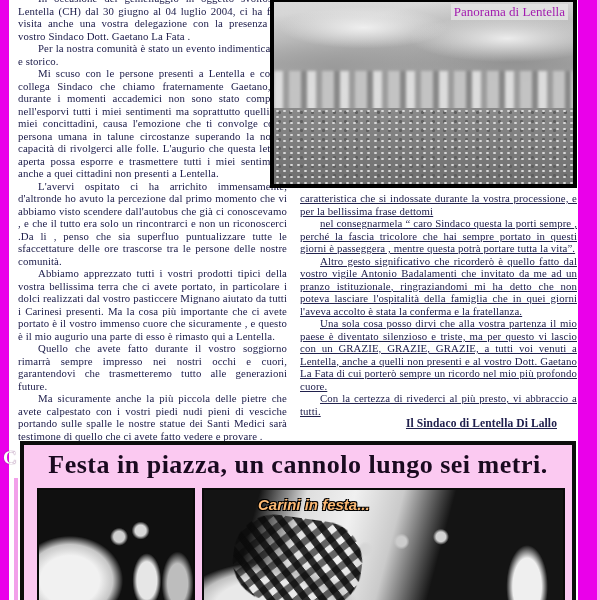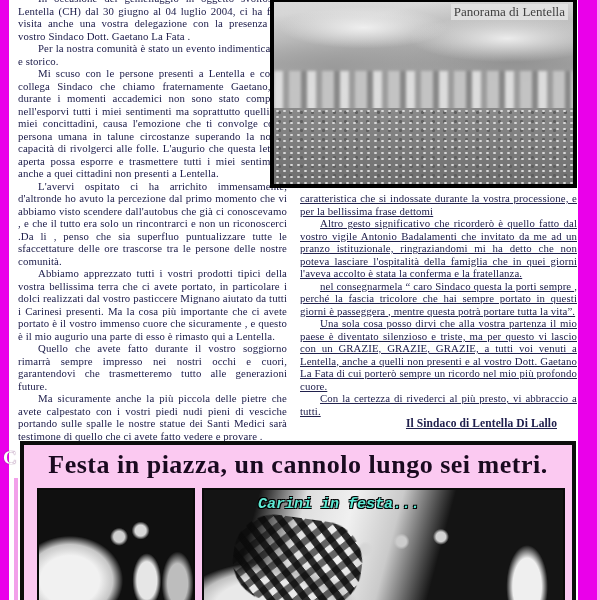--- a/index.html
+++ b/index.html
@@ -55,21 +55,21 @@
   .panorama-brush {
     position:absolute; left:0; top:58%; width:100%; height:42%;
     background:
       radial-gradient(#d8d8d8 1px, rgba(0,0,0,0) 1.6px),
       radial-gradient(#5f5f5f 1.4px, rgba(0,0,0,0) 2px),
       linear-gradient(#8a8a8a, #6e6e6e);
     background-size:7px 6px, 11px 9px, 100% 100%;
     filter:blur(.4px);
   }
   .panorama-caption {
-    position:absolute; right:5px; top:2px; font-size:13px; color:#404040;
+    position:absolute; right:5px; top:2px; font-size:13px; color:#a21caf;
     background:rgba(228,228,228,.85); padding:0 3px; z-index:3;
   }
   
   .banner {
     position:absolute; left:20px; top:441px; width:556px; height:200px;
     border:4px solid #0d0d0d; box-sizing:border-box; background:#fbc9f1;
   }
   .banner-title {
     margin:0; padding-top:5px; text-align:center;
     font-size:26px; font-weight:bold; color:#1a0a20; letter-spacing:.5px;
@@ -103,21 +103,21 @@
       #141414;
     filter:blur(.4px);
   }
   .bphoto-right-checker {
     position:absolute; left:8%; top:18%; width:36%; height:55%;
     background:repeating-linear-gradient(45deg, rgba(10,10,10,.85) 0 7px, rgba(0,0,0,0) 7px 14px),
                repeating-linear-gradient(-45deg, rgba(10,10,10,.6) 0 7px, rgba(0,0,0,0) 7px 14px);
     transform:rotate(8deg); border-radius:40px; filter:blur(.6px);
   }
   .script-caption {
-    position:absolute; color:#5eead4; font-family:Liberation Mono, monospace;
+    position:absolute; color:#fdba74; font-family:Liberation Sans, sans-serif;
     font-weight:bold; font-style:italic; z-index:4;
     text-shadow:1px 1px 0 #000, -1px 1px 0 #000, 1px -1px 0 #000, -1px -1px 0 #000;
   }
   .cap-top { left:54px; top:6px; font-size:15px; }
   .cap-bottom { left:22px; top:83px; font-size:17px; letter-spacing:1px; }
 </style>
 </head>
 <body>
 
 <div id="page">
@@ -141,22 +141,22 @@
 
   <div class="panorama">
     <div class="panorama-img"></div>
     <div class="panorama-village"></div>
     <div class="panorama-brush"></div>
     <div class="panorama-caption">Panorama di Lentella</div>
   </div>
 
   <div class="col col-right">
     <p class="no-indent">caratteristica che si indossate  durante la vostra processione, e per la bellissima frase dettomi</p>
+    <p>nel consegnarmela “ caro Sindaco questa la porti sempre , perché la fascia tricolore che hai sempre portato in questi giorni è passeggera , mentre questa potrà portare tutta la vita”.</p>
     <p>Altro gesto significativo che ricorderò è quello fatto dal vostro vigile Antonio Badalamenti che invitato da me ad un pranzo istituzionale, ringraziandomi mi ha detto che non poteva lasciare l'ospitalità della famiglia che in quei giorni l'aveva accolto è stata la conferma e la fratellanza.</p>
-    <p>nel consegnarmela “ caro Sindaco questa la porti sempre , perché la fascia tricolore che hai sempre portato in questi giorni è passeggera , mentre questa potrà portare tutta la vita”.</p>
     <p>Una sola cosa posso dirvi che alla vostra partenza il mio paese è diventato silenzioso e triste, ma per questo vi lascio con un GRAZIE, GRAZIE, GRAZIE, a tutti voi venuti a Lentella, anche a quelli non presenti e al vostro Dott. Gaetano La Fata di cui porterò sempre un ricordo nel mio più profondo cuore.</p>
     <p>Con la certezza di rivederci al più presto, vi abbraccio a tutti.</p>
     <p class="signature">Il Sindaco di Lentella Di Lallo</p>
   </div>
 
   <div class="banner">
     <h1 class="banner-title">Festa in piazza, un cannolo lungo sei metri.</h1>
   </div>
 
   <div class="bphoto bphoto-left">

